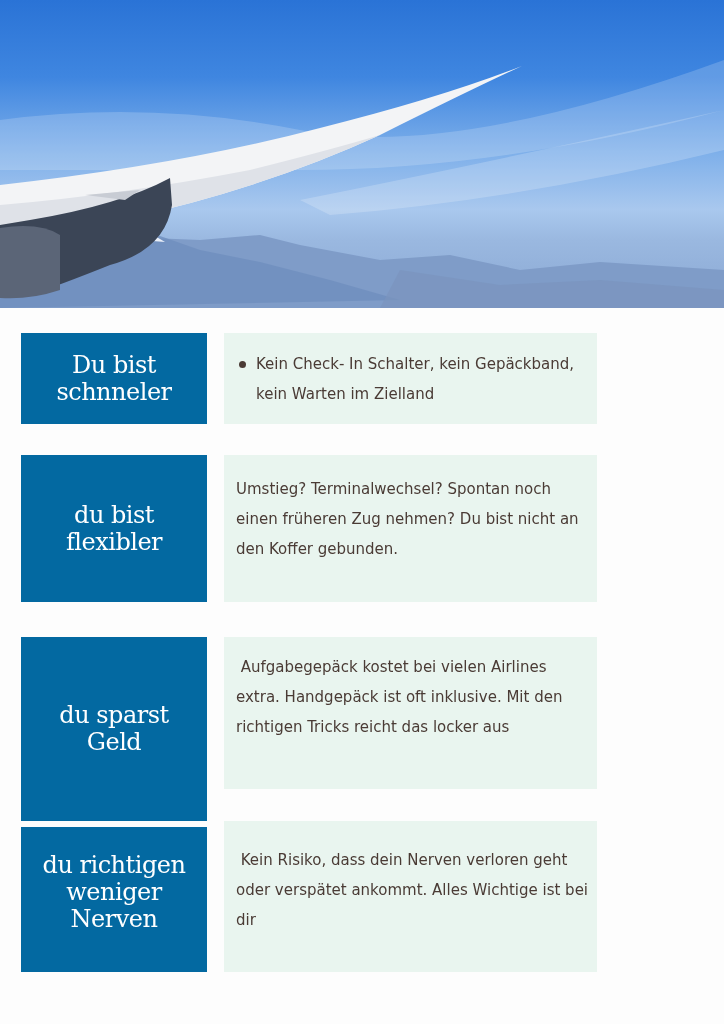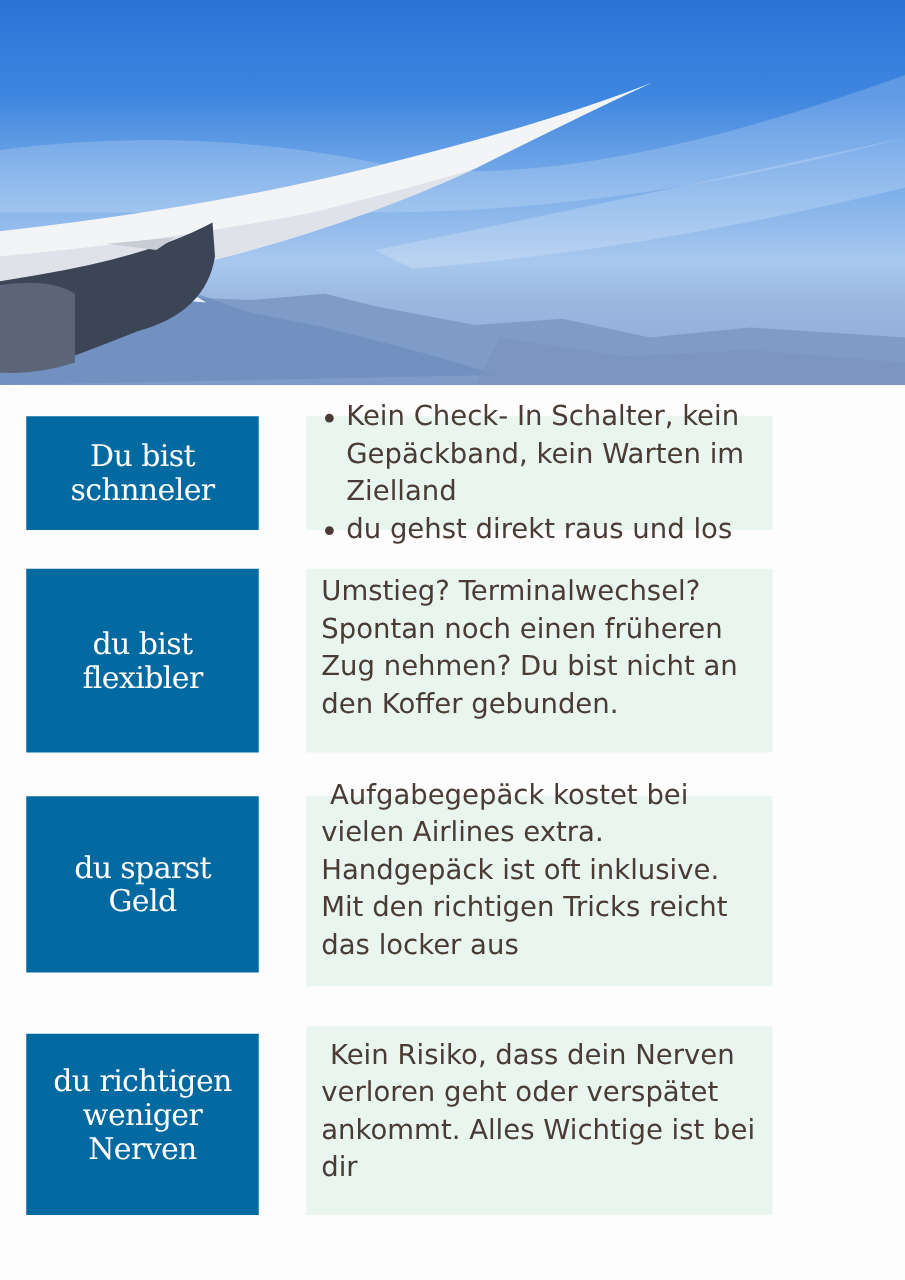--- a/index.html
+++ b/index.html
@@ -16,25 +16,25 @@
     .label-box {
       position: absolute; left: 21px; width: 186px;
       background: #0369a1;
       display: flex; align-items: center; justify-content: center;
       text-align: center; color: #ffffff;
       font-family: "DejaVu Serif", serif; font-weight: 300;
       font-size: 24px; line-height: 27px; letter-spacing: -0.5px;
     }
     .label-box span { display: block; white-space: pre-line; }
     .text-box {
-      position: absolute; left: 245px; width: 373px;
+      position: absolute; left: 224px; width: 373px;
       background: #e9f5ef;
       color: #4a3b35;
       font-family: "DejaVu Sans", sans-serif;
-      font-size: 22px; line-height: 30px;
+      font-size: 15px; line-height: 30px;
       box-sizing: border-box; padding-left: 12px; padding-right: 4px;
       display: flex; flex-direction: column; justify-content: center;
     }
     .text-box ul { margin: 0; padding: 0 0 0 20px; list-style: none; }
     .text-box li { position: relative; }
     .text-box li::before {
       content: ""; position: absolute; left: -17px; top: 12px;
       width: 7px; height: 7px; border-radius: 50%; background: #4a3b35;
     }
   </style>
@@ -61,33 +61,32 @@
   </svg>
 </div>
 
 <div class="label-box" style="top:333px;height:91px;">
   <span>Du bist
 schnneler</span>
 </div>
 <div class="text-box" style="top:333px;height:91px;">
   <ul>
     <li>Kein Check- In Schalter, kein Gepäckband, kein Warten im Zielland</li>
-    <li>du gehst direkt raus und los</li>
   </ul>
 </div>
 
 <div class="label-box" style="top:455px;height:147px;">
   <span>du bist
 flexibler</span>
 </div>
 <div class="text-box" style="top:455px;height:147px;padding-bottom:20px;">
   <div>Umstieg? Terminalwechsel? Spontan noch einen früheren Zug nehmen? Du bist nicht an den Koffer gebunden.</div>
 </div>
 
-<div class="label-box" style="top:637px;height:141px;">
+<div class="label-box" style="top:637px;height:184px;">
   <span>du sparst
 Geld</span>
 </div>
 <div class="text-box" style="top:637px;height:152px;padding-bottom:33px;white-space:pre-wrap;align-items:flex-end;">
   <div> Aufgabegepäck kostet bei vielen Airlines extra. Handgepäck ist oft inklusive. Mit den richtigen Tricks reicht das locker aus</div>
 </div>
 
 <div class="label-box" style="top:827px;height:145px;padding-bottom:14px;box-sizing:border-box;">
   <span>du richtigen
 weniger

